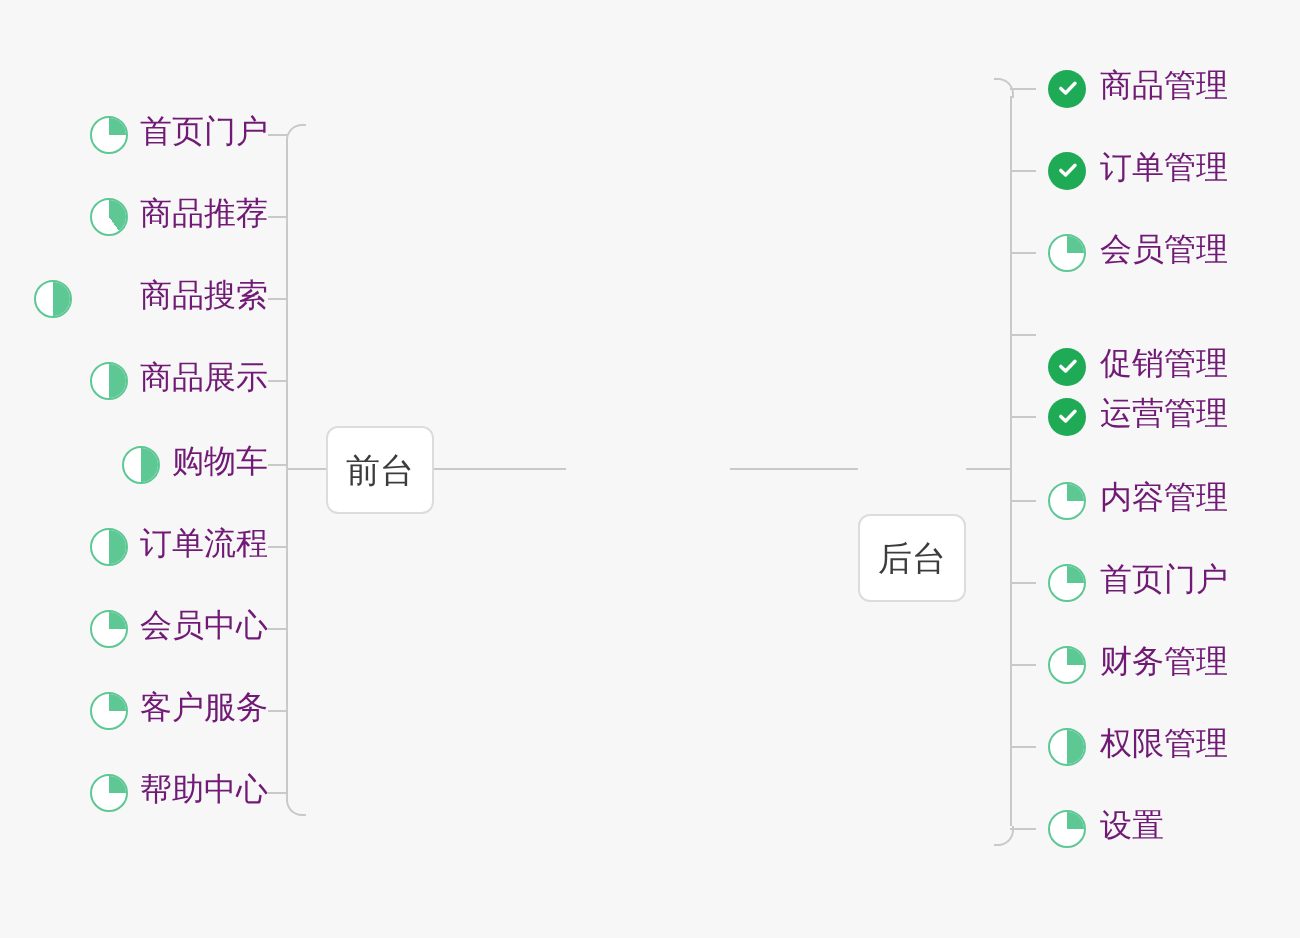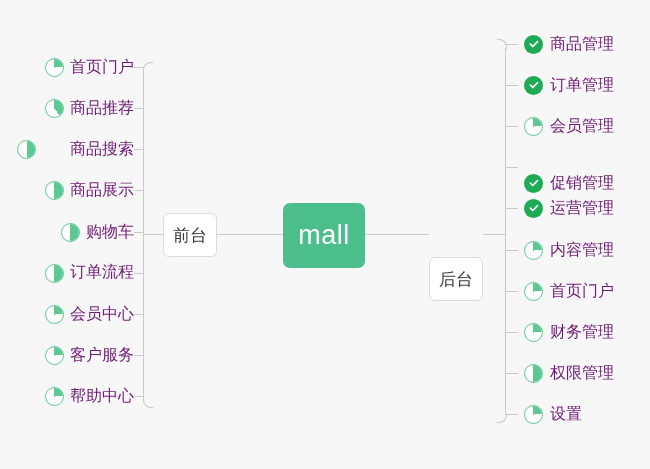--- a/index.html
+++ b/index.html
@@ -185,23 +185,20 @@
   <div class="trunk trunk-left"></div>
   <div class="trunk trunk-right"></div>
 
   <div class="branch-node branch-left">
     <span>前台</span>
   </div>
   <div class="branch-node branch-right">
     <span>后台</span>
   </div>
 
-  <div class="center-node">
-    <span>mall</span>
-  </div>
 
   <div id="leaves">
       <div class="leaf leaf-left" style="top: 54px;">
         <span class="icon icon-progress">
           <span class="wedge" style="background: conic-gradient(rgb(94, 200, 148) 0deg, rgb(94, 200, 148) 90deg, transparent 90deg, transparent 360deg);"></span>
         </span>
         <span class="leaf-label">首页门户</span>
       </div>
       <div class="leaf-stub stub-left" style="top: 67px;"></div>
       <div class="leaf leaf-left" style="top: 95px;">

